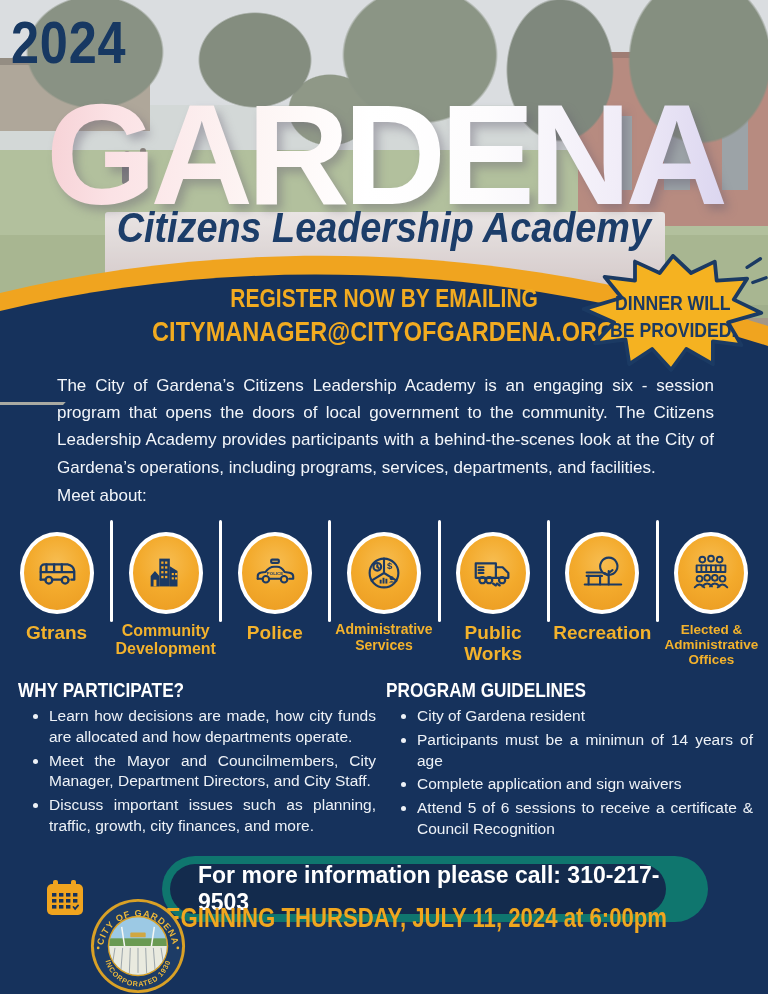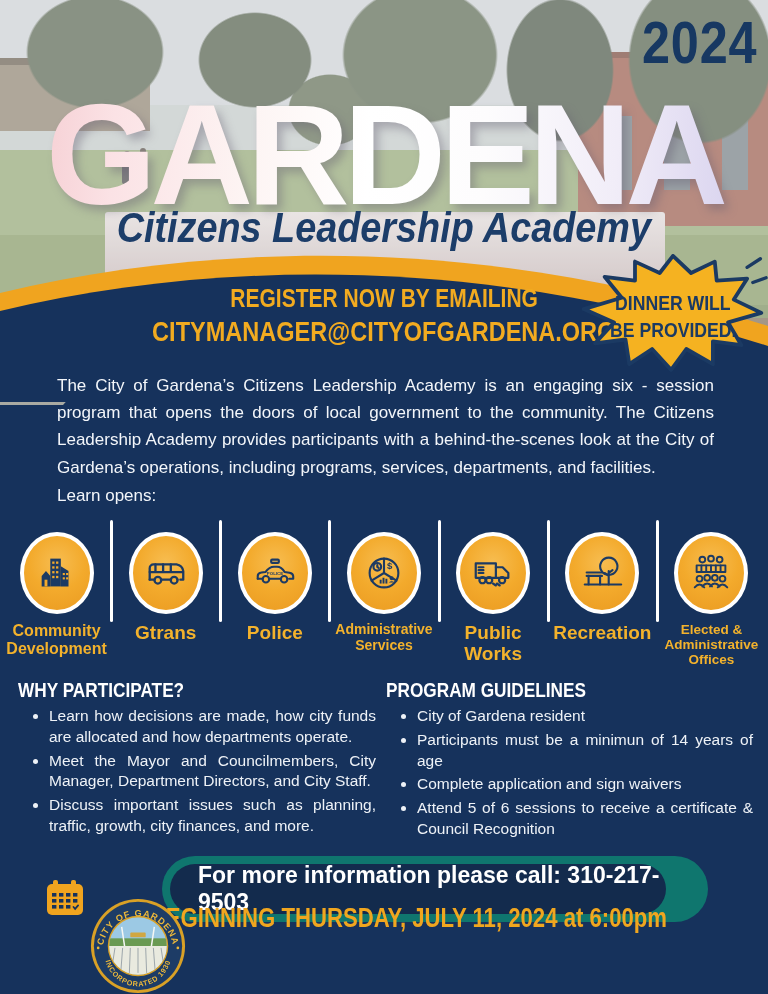--- a/index.html
+++ b/index.html
@@ -27,21 +27,21 @@
   .monument{position:absolute;left:105px;top:212px;width:560px;height:92px;background:linear-gradient(#ded7d6,#c3b4b4 70%,#ad9c9e);border-radius:3px;}
   .garden{position:absolute;left:0;top:318px;width:768px;height:84px;background:
     radial-gradient(34px 18px at 60px 38px,#5e6e44 60%,transparent 62%),
     radial-gradient(40px 20px at 150px 52px,#556540 60%,transparent 62%),
     radial-gradient(34px 16px at 640px 40px,#5e6e44 60%,transparent 62%),
     radial-gradient(44px 20px at 730px 58px,#556540 60%,transparent 62%),
     linear-gradient(#74624c,#6b4a3a);}
   .wash{position:absolute;inset:0;background:rgba(255,255,255,.34);}
 
   .cond{display:inline-block;transform:scaleX(.84);transform-origin:center;white-space:nowrap;}
-  .year{position:absolute;top:8px;width:100%;text-align:right;color:#173862;font-size:60px;font-weight:bold;letter-spacing:1px;}
+  .year{position:absolute;top:8px;width:100%;text-align:left;color:#173862;font-size:60px;font-weight:bold;letter-spacing:1px;}
   .gardena{position:absolute;top:84px;width:100%;text-align:center;font-weight:bold;font-size:142px;line-height:1;
     letter-spacing:-6px;white-space:nowrap;
     background:linear-gradient(93deg,#f3c6cb 0%,#fbe2e5 15%,#fdf4f3 32%,#ffffff 48%,#fdfcfd 63%,#f1edf8 80%,#d7d1ee 97%);
     -webkit-background-clip:text;background-clip:text;color:transparent;
     filter:drop-shadow(5px 6px 5px rgba(100,92,112,.40));}
   .subtitle{position:absolute;top:204px;width:100%;text-align:center;color:#1c3d69;font-size:42px;font-weight:bold;font-style:italic;}
 
   
   .arch{position:absolute;top:248px;left:0;}
   .register{position:absolute;top:284px;width:100%;text-align:center;color:#f2ab20;font-weight:bold;z-index:4;}
@@ -136,24 +136,37 @@
       <path d="M178,14 L192,5 M184,30 L198,25" stroke="#1b3a63" stroke-width="3.5" stroke-linecap="round" fill="none"></path>
     </svg>
     <div class="txt">
       <span class="cond">DINNER WILL</span>
       <span class="cond">BE PROVIDED.</span>
     </div>
   </div>
 
   <div class="intro">
     <div class="para">The City of Gardena’s Citizens Leadership Academy is an engaging six - session program that opens the doors of local government to the community. The Citizens Leadership Academy provides participants with a behind-the-scenes look at the City of Gardena’s operations, including programs, services, departments, and facilities.</div>
-    <div class="learn">Learn opens:</div>
+    <div class="learn">Meet about:</div>
   </div>
 
   <div class="departments">
+
+    <div class="dept">
+      <div class="badge">
+        <svg width="46" height="46" viewBox="0 0 48 48" fill="none" stroke="#1c3a63" stroke-width="2.4" stroke-linecap="round" stroke-linejoin="round">
+          <path d="M7,31 v-12 a4,4 0 0 1 4,-4 h24 q6,1 7,7 v9 h-3"></path>
+          <path d="M7,31 h5 M19,31 h10 M36,31 h0"></path>
+          <path d="M13,15 v8 M21,15 v8 M29,15 v8 M7,23 h34"></path>
+          <circle cx="15.5" cy="31.5" r="3.5"></circle>
+            <circle cx="32.5" cy="31.5" r="3.5"></circle>
+        </svg>
+      </div>
+      <div class="lbl lbl-lg">Gtrans</div>
+    </div>
 
     <div class="dept">
       <div class="badge">
         <svg width="46" height="46" viewBox="0 0 48 48">
           <rect x="17" y="9" width="11" height="29" fill="#1c3a63"></rect>
           <path d="M28,17 l8,5 v16 h-8 z" fill="#1c3a63"></path>
           <path d="M8,27 h9 v11 h-9 z M8,27 l4.5,-5 4.5,5" fill="#1c3a63"></path>
           <g fill="#f3aa2c">
             <rect x="19" y="12" width="2.4" height="2.4"></rect>
               <rect x="23" y="12" width="2.4" height="2.4"></rect>
@@ -165,33 +178,20 @@
               <rect x="23" y="27" width="2.4" height="2.4"></rect>
             <rect x="30" y="24" width="2.2" height="2.2"></rect>
               <rect x="33.5" y="24" width="2.2" height="2.2"></rect>
             <rect x="30" y="28.5" width="2.2" height="2.2"></rect>
               <rect x="33.5" y="28.5" width="2.2" height="2.2"></rect>
             <rect x="11" y="31" width="3" height="7"></rect>
           </g>
         </svg>
       </div>
       <div class="lbl lbl-md">Community Development</div>
-    </div>
-
-    <div class="dept">
-      <div class="badge">
-        <svg width="46" height="46" viewBox="0 0 48 48" fill="none" stroke="#1c3a63" stroke-width="2.4" stroke-linecap="round" stroke-linejoin="round">
-          <path d="M7,31 v-12 a4,4 0 0 1 4,-4 h24 q6,1 7,7 v9 h-3"></path>
-          <path d="M7,31 h5 M19,31 h10 M36,31 h0"></path>
-          <path d="M13,15 v8 M21,15 v8 M29,15 v8 M7,23 h34"></path>
-          <circle cx="15.5" cy="31.5" r="3.5"></circle>
-            <circle cx="32.5" cy="31.5" r="3.5"></circle>
-        </svg>
-      </div>
-      <div class="lbl lbl-lg">Gtrans</div>
     </div>
 
     <div class="dept">
       <div class="badge">
         <svg width="46" height="46" viewBox="0 0 48 48">
           <g fill="none" stroke="#1c3a63" stroke-width="2.2" stroke-linecap="round" stroke-linejoin="round">
             <path d="M6,30 v-3 q0,-3 4,-3.5 l4,-.5 q4,-5.5 9,-5.5 h3 q5,0 8,5.5 l5,.8 q4,.7 4,3.7 v2.5 h-4"></path>
             <path d="M6,30 h5 M18,30 h12 M37,30 h0"></path>
             <rect x="20" y="10" width="8" height="3.4" rx="1"></rect>
             <circle cx="14.5" cy="30.5" r="3.4"></circle>

